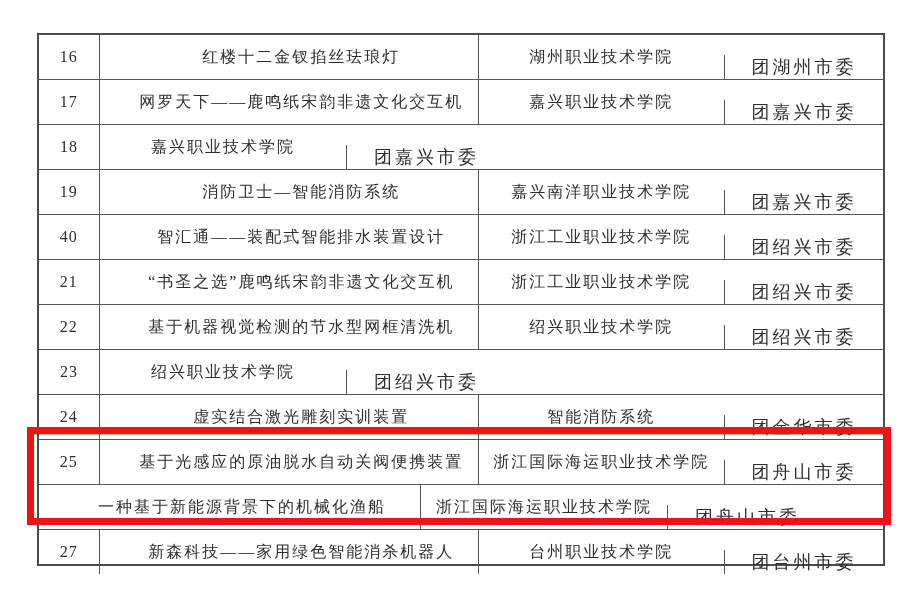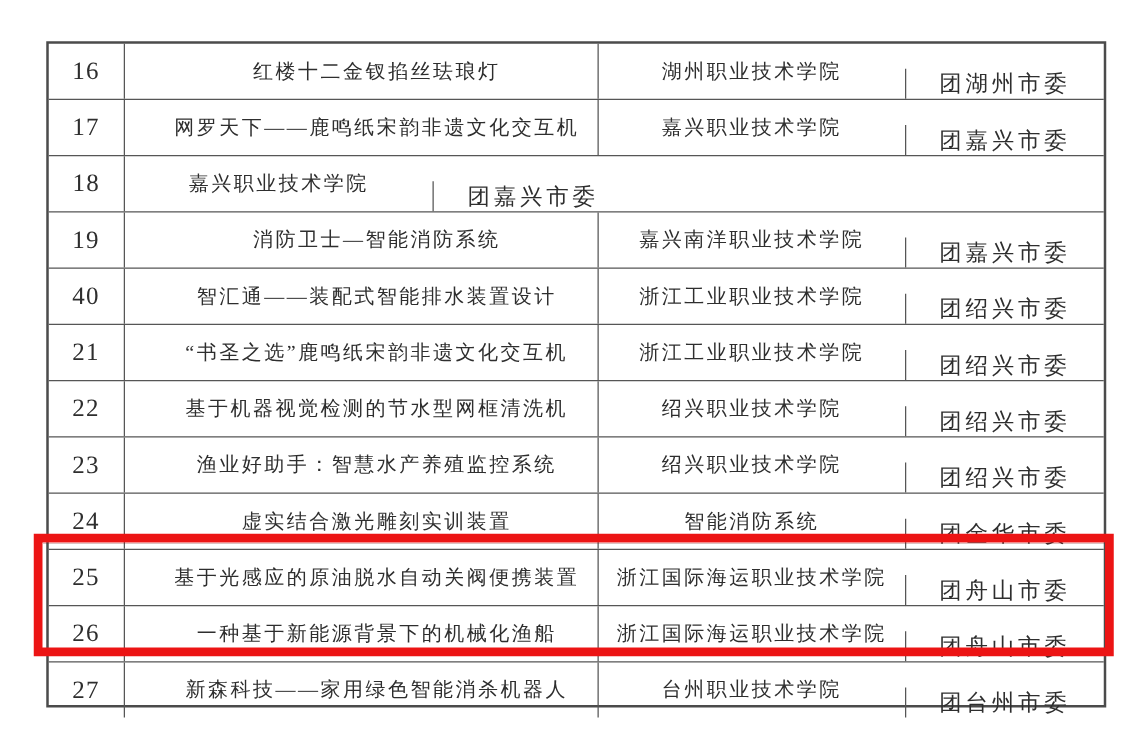--- a/index.html
+++ b/index.html
@@ -43,21 +43,21 @@
     border-left: 1px solid #565656;
     box-sizing: border-box;
     overflow: hidden;
     white-space: nowrap;
   }
   .cell:first-child {
     border-left: none;
   }
   .cell-no {
     width: 60px;
-    font-size: 20px;
+    font-size: 16px;
     letter-spacing: 1px;
   }
   .cell-project {
     width: 381px;
     font-size: 16px;
     letter-spacing: 2px;
     padding-left: 25px;
   }
   .cell-school {
     width: 247px;
@@ -123,38 +123,36 @@
         <div class="cell cell-committee">团绍兴市委</div>
       </div>
       <div class="row">
         <div class="cell cell-no">22</div>
         <div class="cell cell-project">基于机器视觉检测的节水型网框清洗机</div>
         <div class="cell cell-school">绍兴职业技术学院</div>
         <div class="cell cell-committee">团绍兴市委</div>
       </div>
       <div class="row">
         <div class="cell cell-no">23</div>
-        <div class="cell cell-project">渔业好助手：智慧水产养殖监控系统</div>
         <div class="cell cell-school">绍兴职业技术学院</div>
         <div class="cell cell-committee">团绍兴市委</div>
       </div>
       <div class="row">
         <div class="cell cell-no">24</div>
         <div class="cell cell-project">虚实结合激光雕刻实训装置</div>
         <div class="cell cell-school">智能消防系统</div>
         <div class="cell cell-committee">团金华市委</div>
       </div>
       <div class="row">
         <div class="cell cell-no">25</div>
         <div class="cell cell-project">基于光感应的原油脱水自动关阀便携装置</div>
         <div class="cell cell-school">浙江国际海运职业技术学院</div>
         <div class="cell cell-committee">团舟山市委</div>
       </div>
       <div class="row">
-        <div class="cell cell-no">26</div>
         <div class="cell cell-project">一种基于新能源背景下的机械化渔船</div>
         <div class="cell cell-school">浙江国际海运职业技术学院</div>
         <div class="cell cell-committee">团舟山市委</div>
       </div>
       <div class="row">
         <div class="cell cell-no">27</div>
         <div class="cell cell-project">新森科技——家用绿色智能消杀机器人</div>
         <div class="cell cell-school">台州职业技术学院</div>
         <div class="cell cell-committee">团台州市委</div>
       </div>

